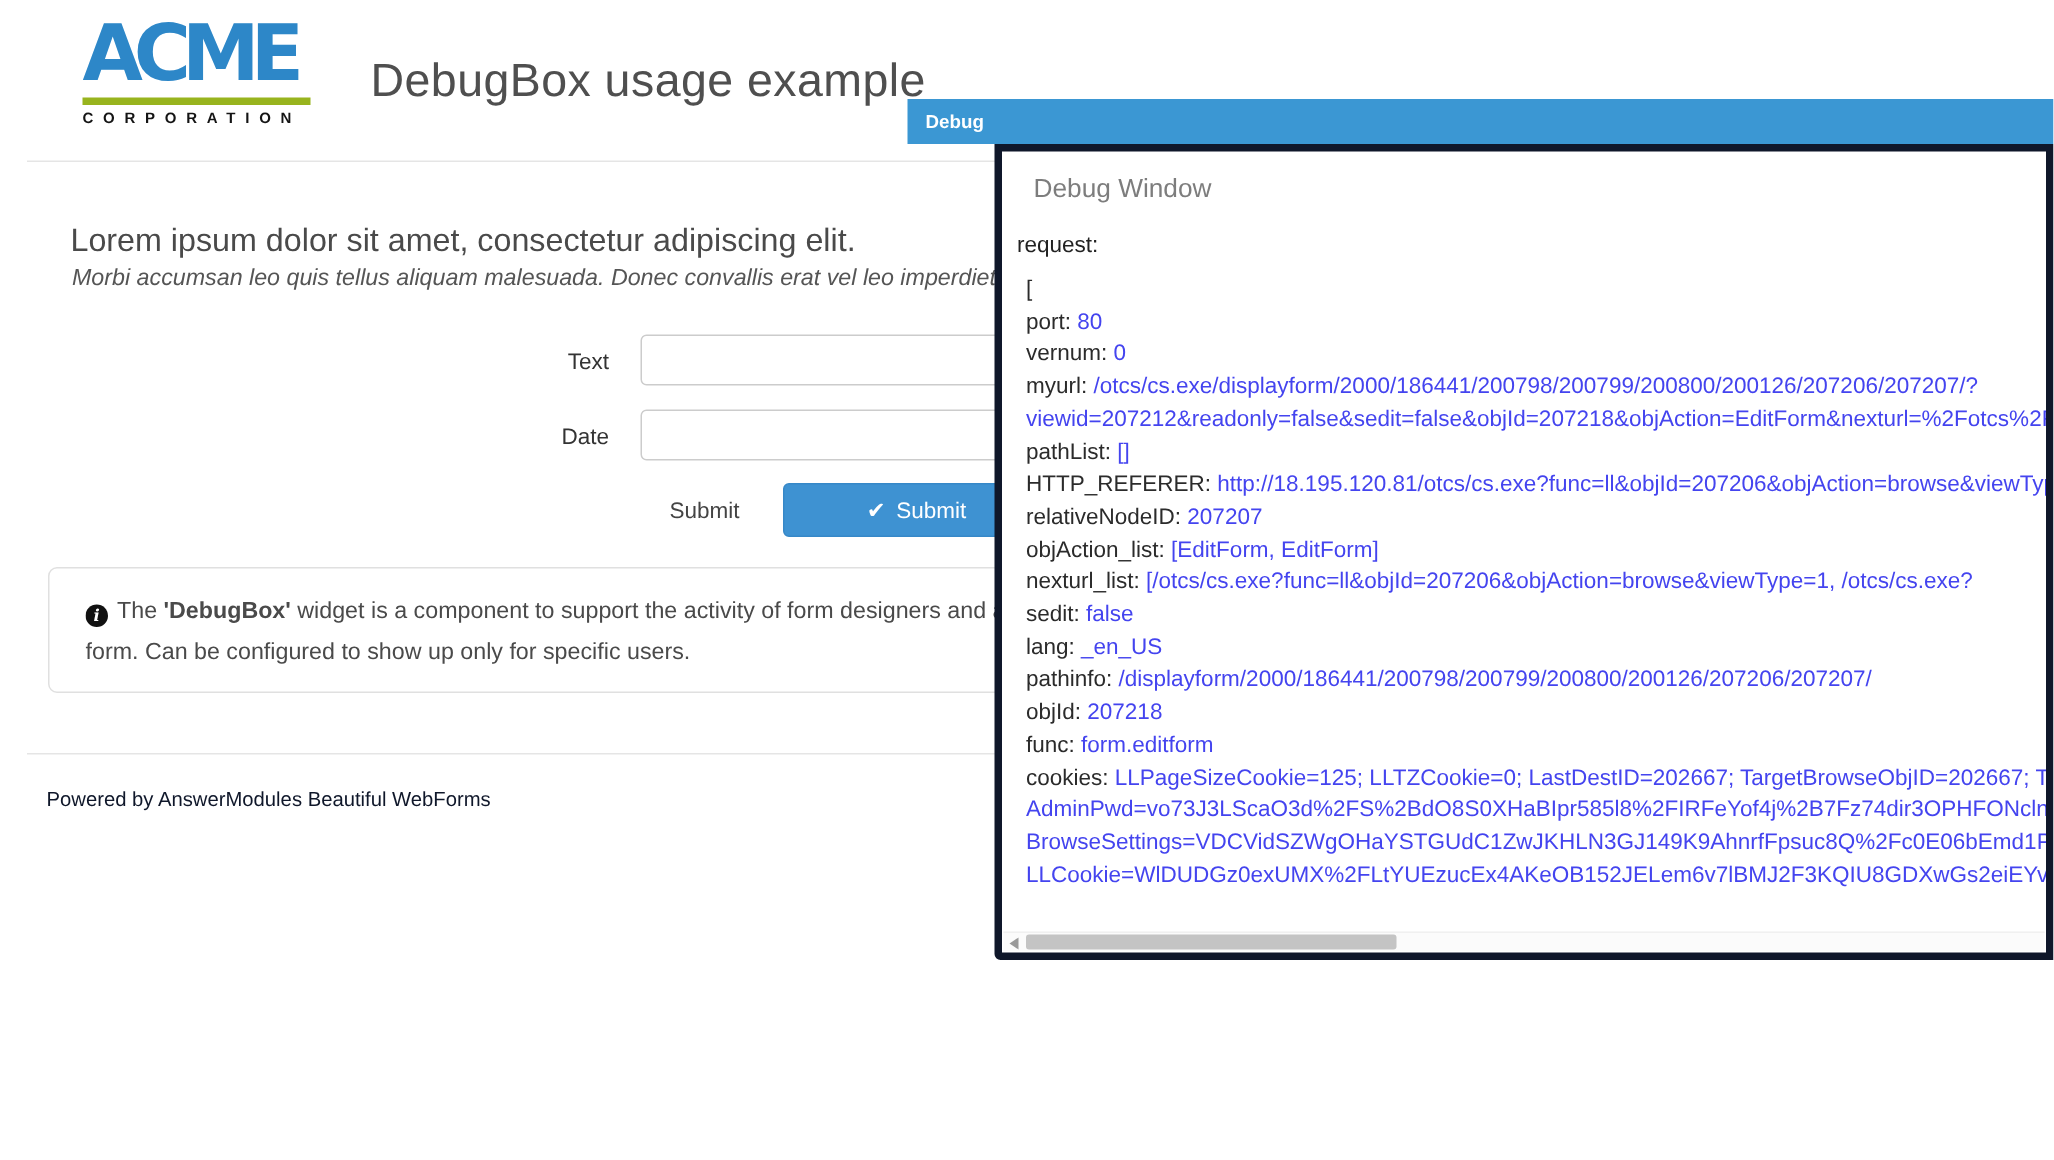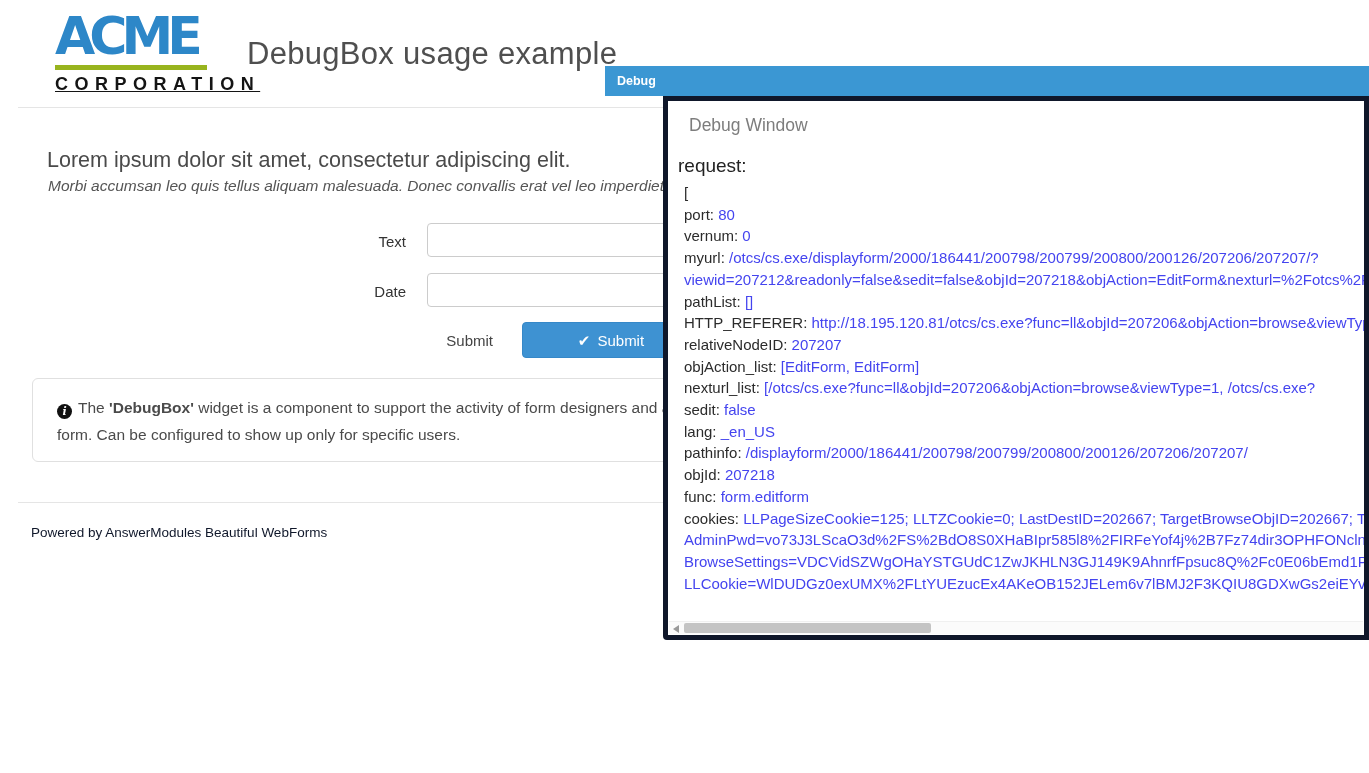--- a/index.html
+++ b/index.html
@@ -5,21 +5,21 @@
   * { margin:0; padding:0; box-sizing:border-box; }
   html,body { width:1369px; height:773px; background:#fff; overflow:hidden;
               font-family:"Liberation Sans", sans-serif; }
   .page { position:relative; width:1369px; height:596px; background:#fff; }
 
   
   .logo { position:absolute; left:55px; top:8px; }
   .logo-acme { font-family:"DejaVu Sans", sans-serif; font-weight:bold; font-size:52px;
                line-height:56px; color:#2d87c8; letter-spacing:-6px; }
   .logo-rule { width:152px; height:5px; background:#98b41e; margin:1px 0 4px 0; }
-  .logo-corp { font-size:18px; font-weight:bold; letter-spacing:6.5px; color:#141414;text-decoration:underline; }
+  .logo-corp { font-size:10px; font-weight:bold; letter-spacing:6.5px; color:#141414; }
   .page-title { position:absolute; left:247px; top:36px; font-size:31px; font-weight:300;
                 color:#4f4f4f; letter-spacing:0.3px; }
   .header-divider { position:absolute; left:18px; right:18px; top:107px; height:1px; background:#e5e5e5; }
 
   
   .content-heading { position:absolute; left:47px; top:148px; font-size:21.5px; color:#4a4a4a; }
   .content-subheading { position:absolute; left:48px; top:177px; font-size:15.5px; font-style:italic;
                         color:#555; white-space:nowrap; }
   .form-label { position:absolute; font-size:15px; color:#333; text-align:right; }
   .lbl-text   { left:250px; top:233px; width:156px; }
@@ -46,21 +46,21 @@
 
   .footer-divider { position:absolute; left:18px; right:18px; top:502px; height:1px; background:#e5e5e5; }
   .footer-text { position:absolute; left:31px; top:525px; font-size:13.5px; color:#0f172a; }
 
   
   .debug-tab { position:absolute; left:605px; top:66px; right:0; height:30px; background:#3b97d3;
                color:#fff; font-size:12.5px; line-height:30px; padding-left:12px; cursor:pointer; z-index:30;font-weight:bold; }
   .debug-panel { position:absolute; left:663px; top:96px; right:0; height:544px; background:#fff;
                  border:5px solid #0f172a; border-radius:0 0 0 4px; overflow:hidden; z-index:20; }
   .debug-window-title { position:absolute; left:21px; top:14px; font-size:17.5px; font-weight:300; color:#7d7d7d; }
-  .debug-section-label { position:absolute; left:10px; top:54px; font-size:19px; color:#222; }
+  .debug-section-label { position:absolute; left:10px; top:54px; font-size:15px; color:#222; }
   .debug-rows { position:absolute; left:10px; top:81px; right:0; font-size:15px; line-height:21.7px; }
   .drow { white-space:nowrap; padding-left:6px; }
   .dkey { color:#2b2b2b; }
   .dval { color:#4444ef; }
 
   .hscrollbar { position:absolute; left:1px; right:1px; bottom:1px; height:13px; background:#fbfbfb;
                 border-top:1px solid #f0f0f0; cursor:default; }
   .hscroll-arrow { position:absolute; left:4px; top:3px; width:0; height:0;
                    border-top:4px solid transparent; border-bottom:4px solid transparent;
                    border-right:6px solid #9a9a9a; }

